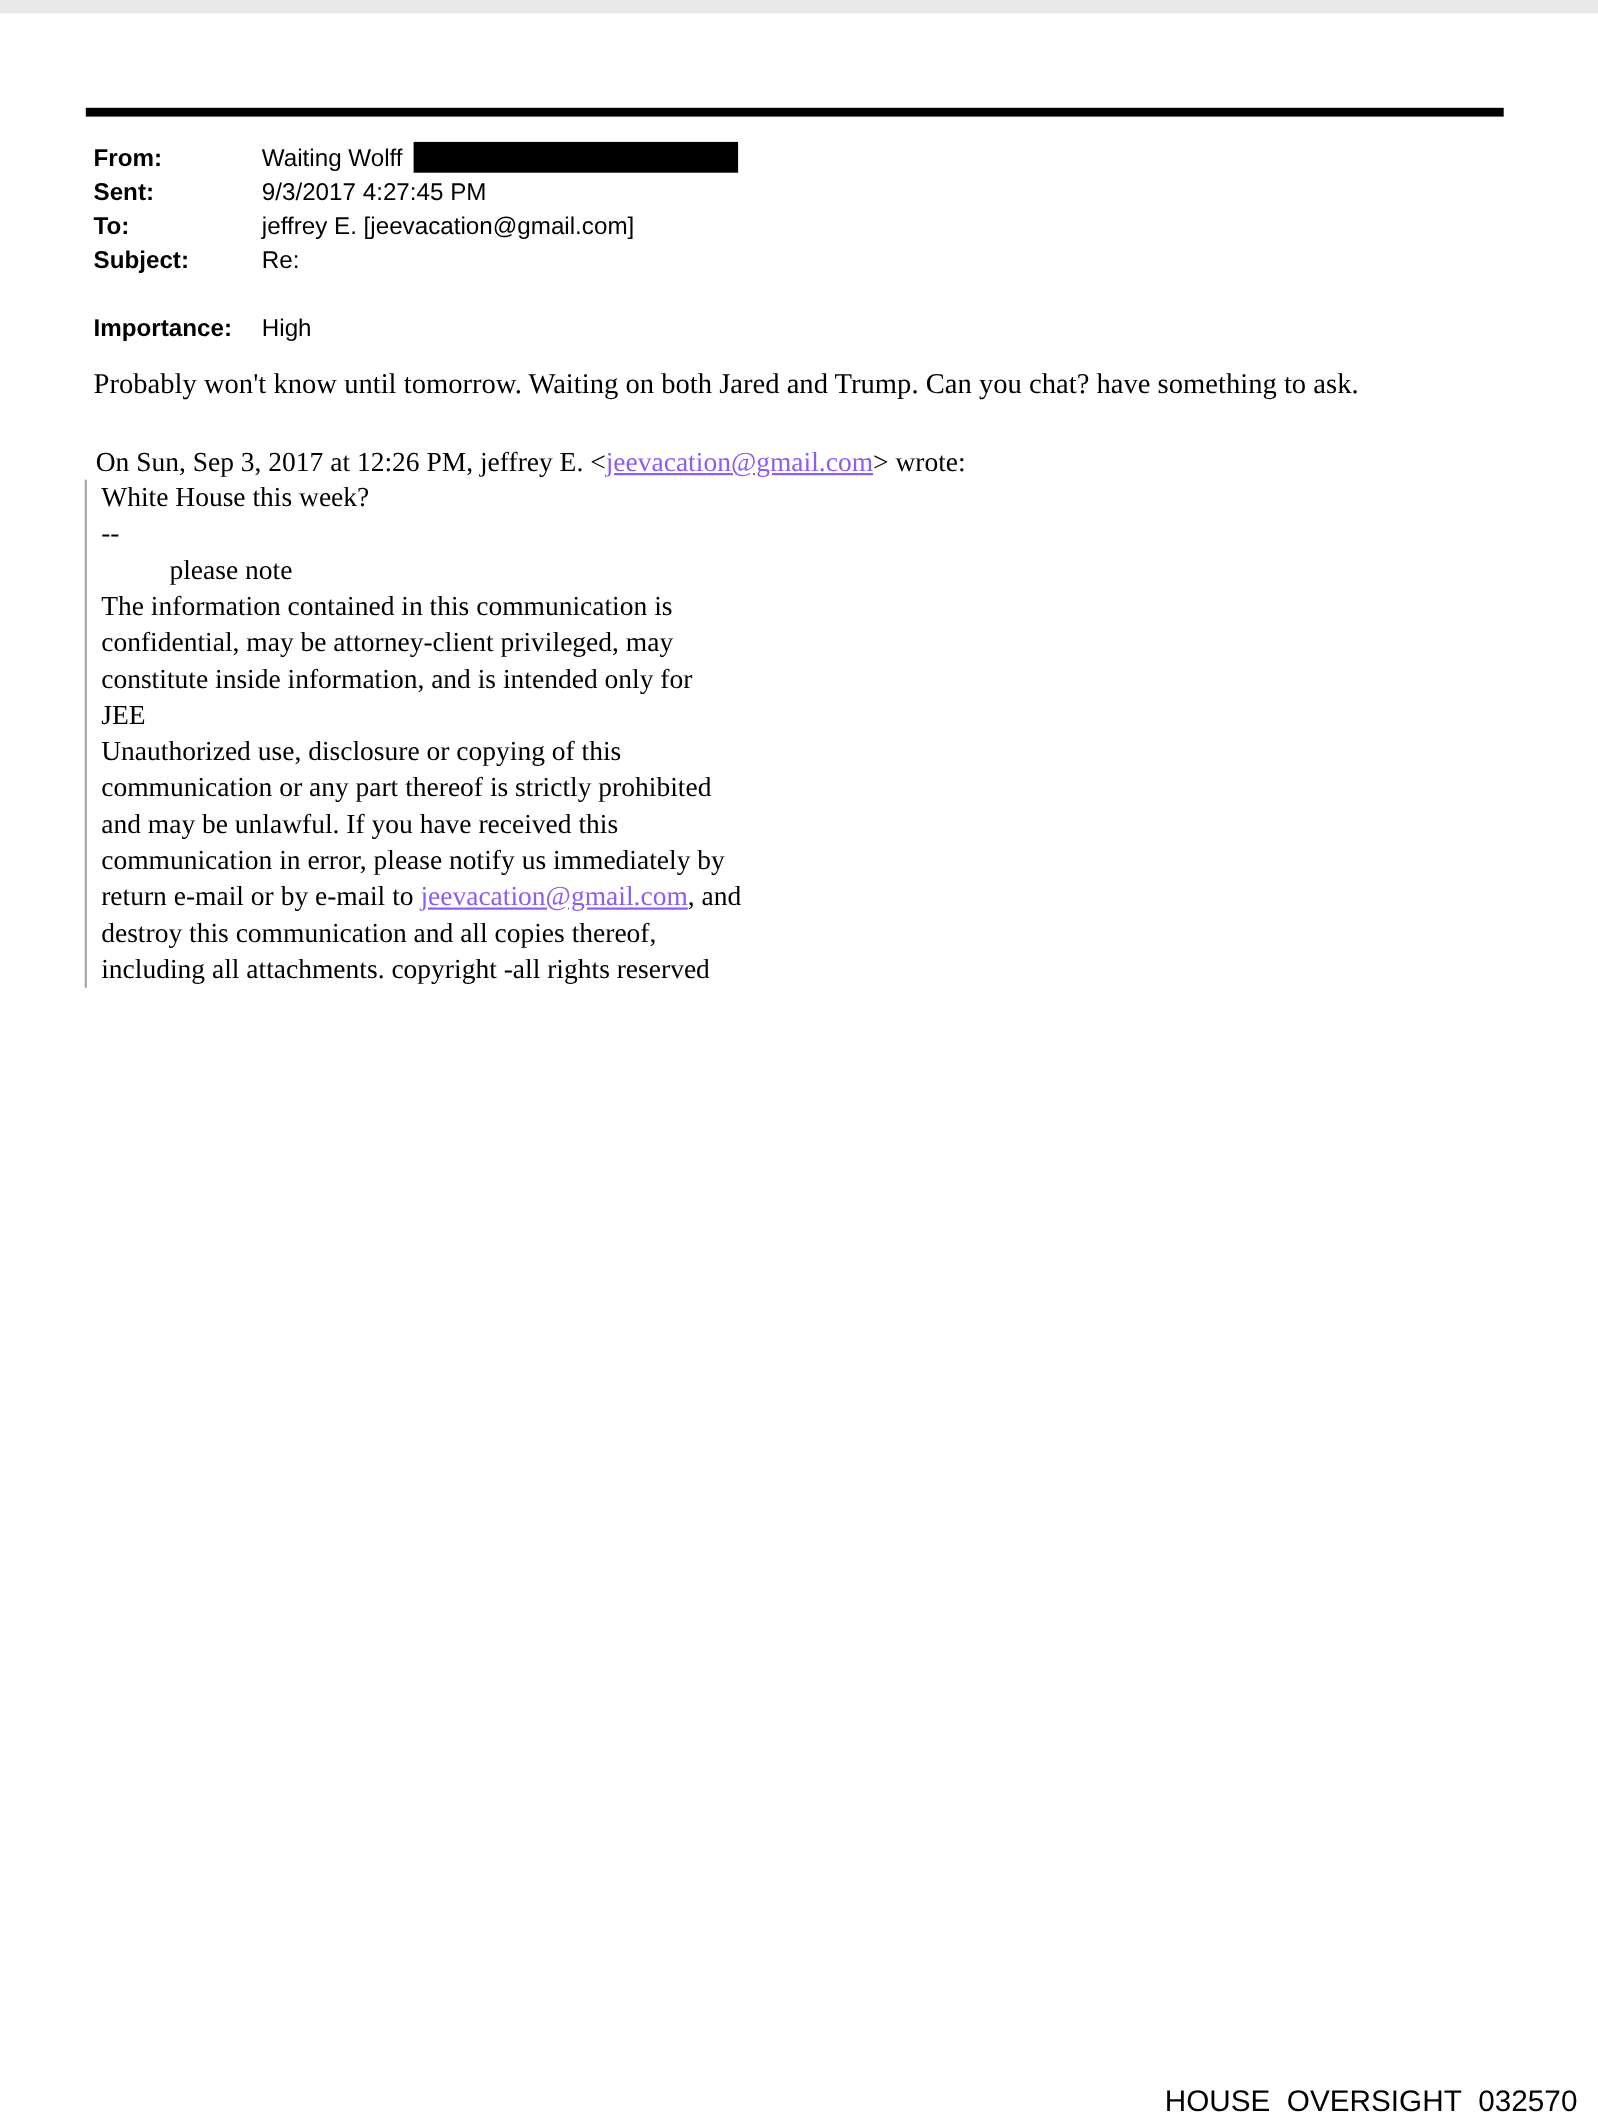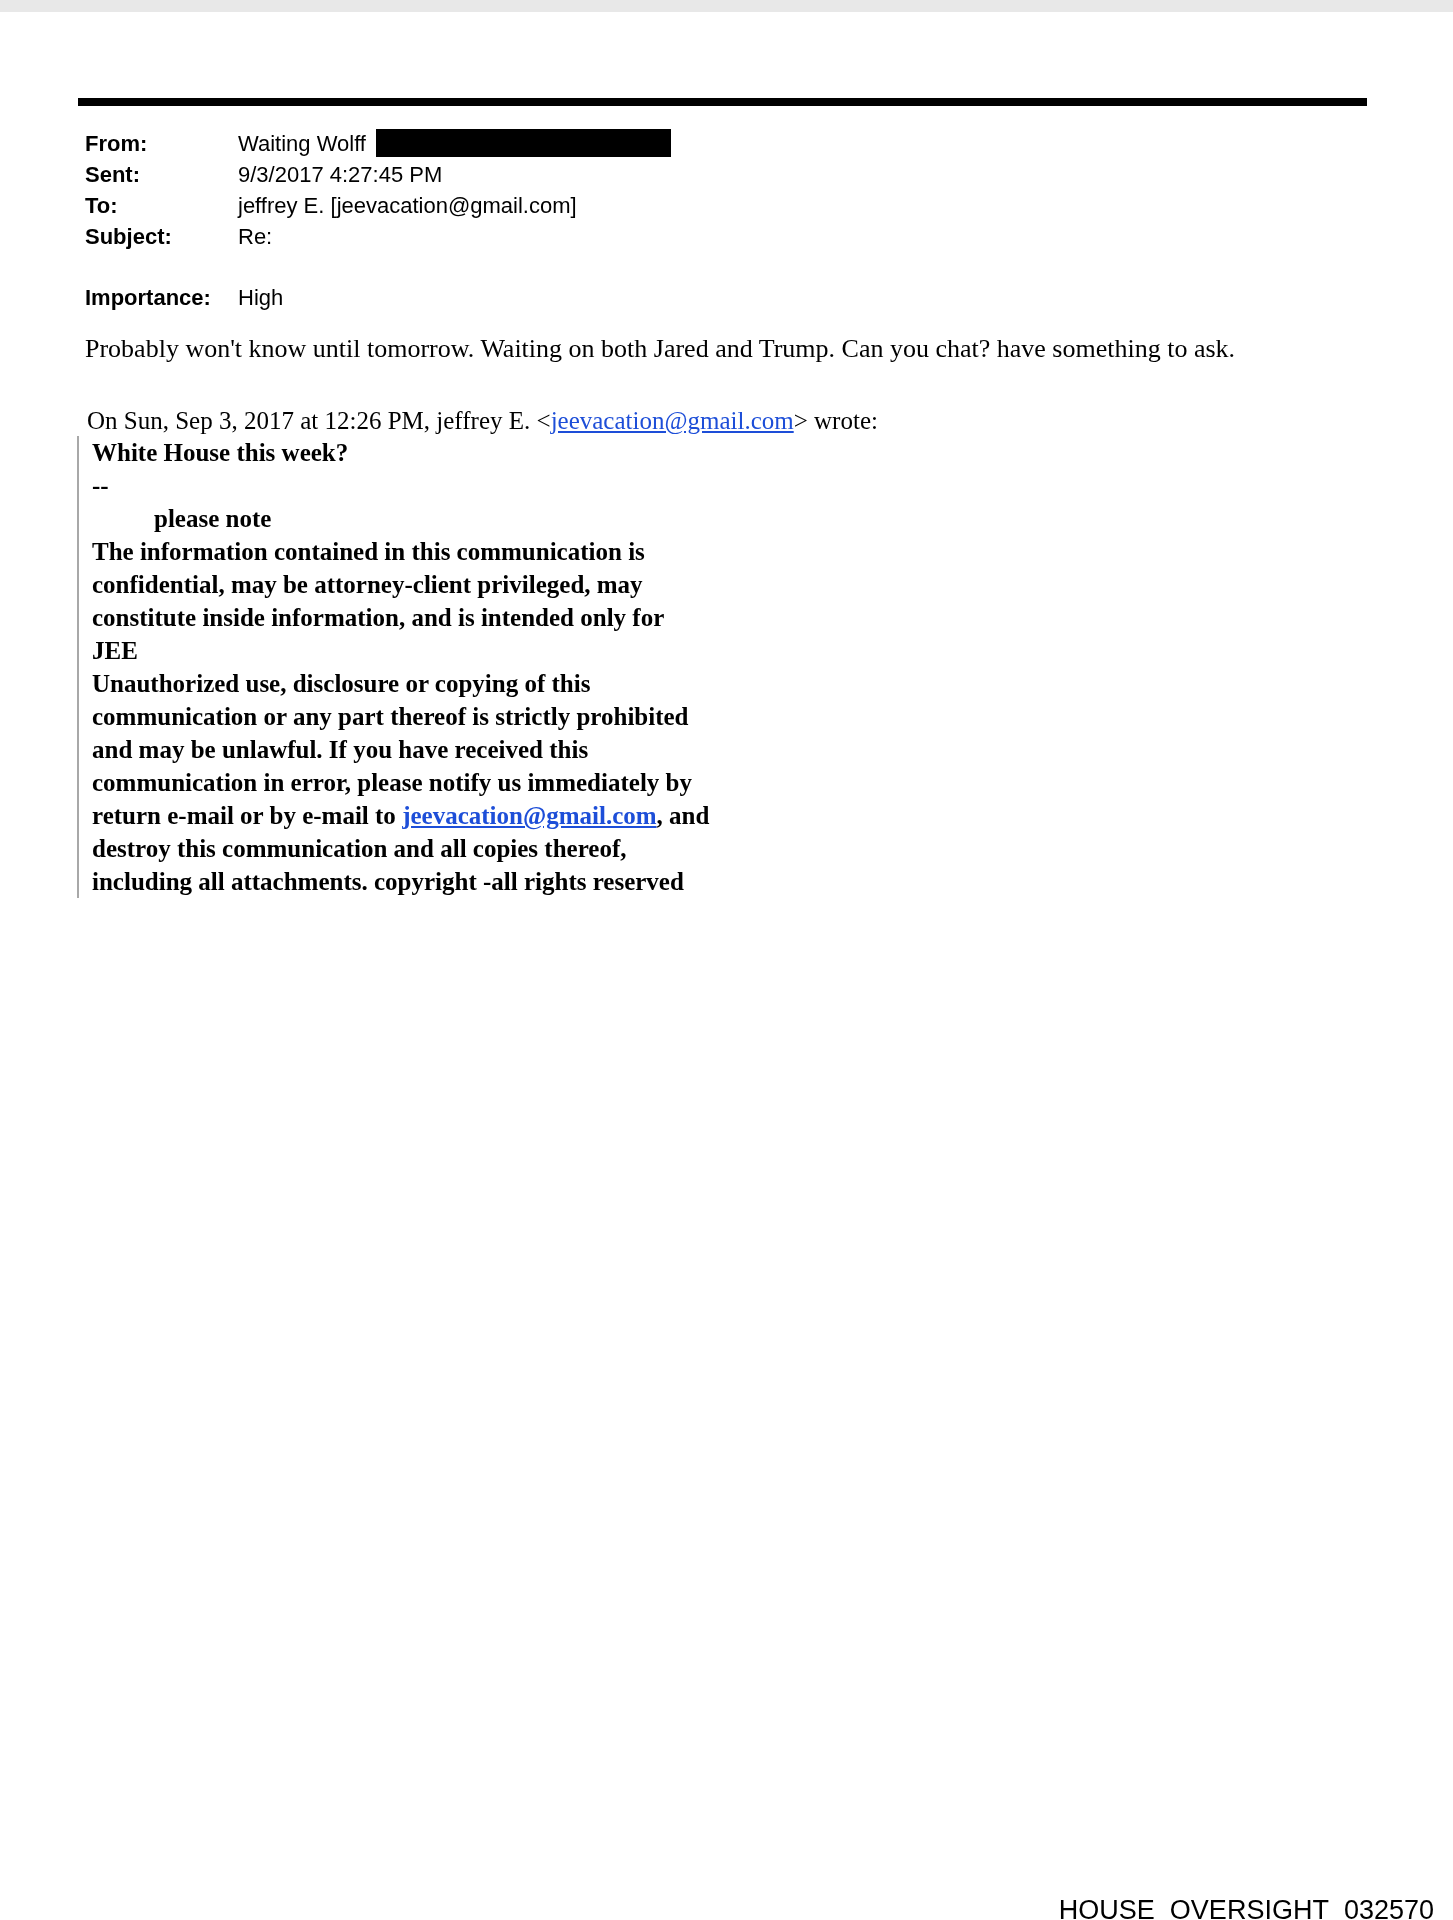--- a/index.html
+++ b/index.html
@@ -58,38 +58,38 @@
   }
   .reply-attribution {
     position: absolute;
     left: 87px;
     top: 392px;
     font-size: 25px;
     line-height: 33px;
     white-space: nowrap;
   }
   a.email-link, .email-link {
-    color: #1d4ed8;
+    color: #8b5cf6;
     text-decoration: underline;
     cursor: pointer;
     text-align: center;
   }
 
   
   .quoted-message {
     position: absolute;
     left: 77px;
     top: 424px;
     border-left: 2px solid #a8a8a8;
     padding-left: 13px;
     width: 720px;
     font-size: 25px;
     line-height: 33px;
   }
-  .quote-line { white-space: nowrap; font-weight: bold; }
+  .quote-line { white-space: nowrap; }
   .quote-line.indent { padding-left: 62px; }
 
   
   .bates-number {
     position: absolute;
     right: 19px;
     top: 1883px;
     font-family: Liberation Sans, sans-serif;
     font-size: 27px;
     white-space: nowrap;

